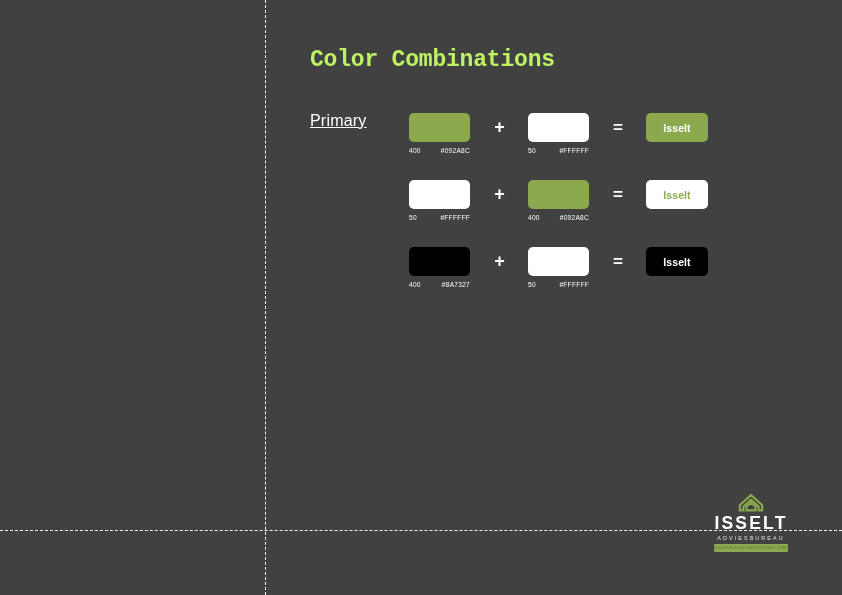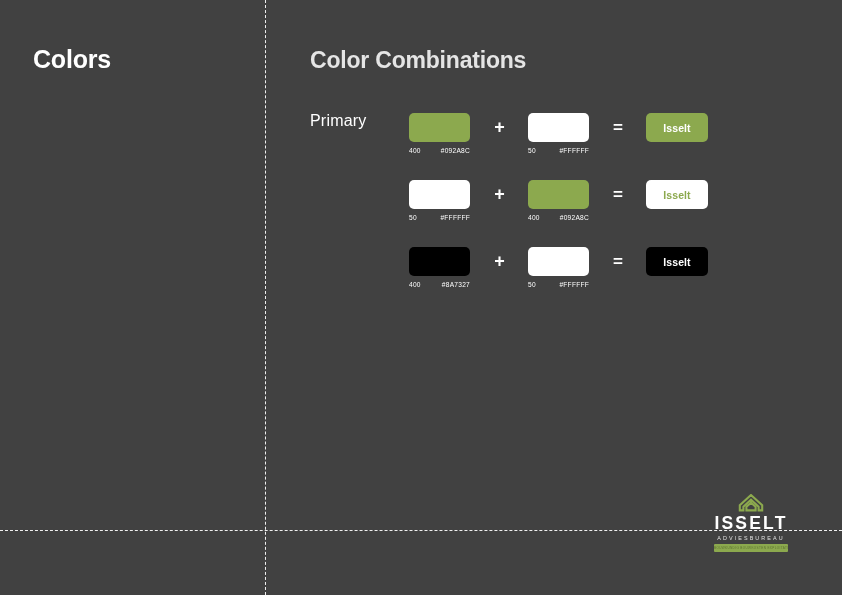--- a/index.html
+++ b/index.html
@@ -65,35 +65,37 @@
   }
 
   
   .right-col {
     position: absolute;
     left: 310px;
     top: 48px;
     width: 500px;
   }
   .right-title {
-    color: #e5e5e5;
+    color: #bef264;
     font-size: 23px;
     font-weight: bold;
     letter-spacing: -0.2px;
     margin: 0 0 44px 0;
     line-height: 1.1;
+    font-family: Liberation Mono, monospace;
   }
 
   .group-label {
     position: absolute;
     left: 310px;
     top: 112px;
     color: #ffffff;
     font-size: 16px;
     letter-spacing: .2px;
+    text-decoration: underline;
   }
 
   
   .combo-rows {
     position: absolute;
     left: 409px;
     top: 113px;
   }
   .combo-row {
     display: flex;
@@ -189,21 +191,20 @@
 </style>
 </head>
 <body>
 
 <div class="page">
 
   <div class="v-dash"></div>
   <div class="h-dash"></div>
 
   <div class="left-col">
-    <h1 class="left-title">Colors</h1>
   </div>
 
   <div class="right-col">
     <h2 class="right-title">Color Combinations</h2>
   </div>
 
   <div class="group-label">Primary</div>
 
   <div class="combo-rows" id="combo-rows">
       <div class="combo-row">

